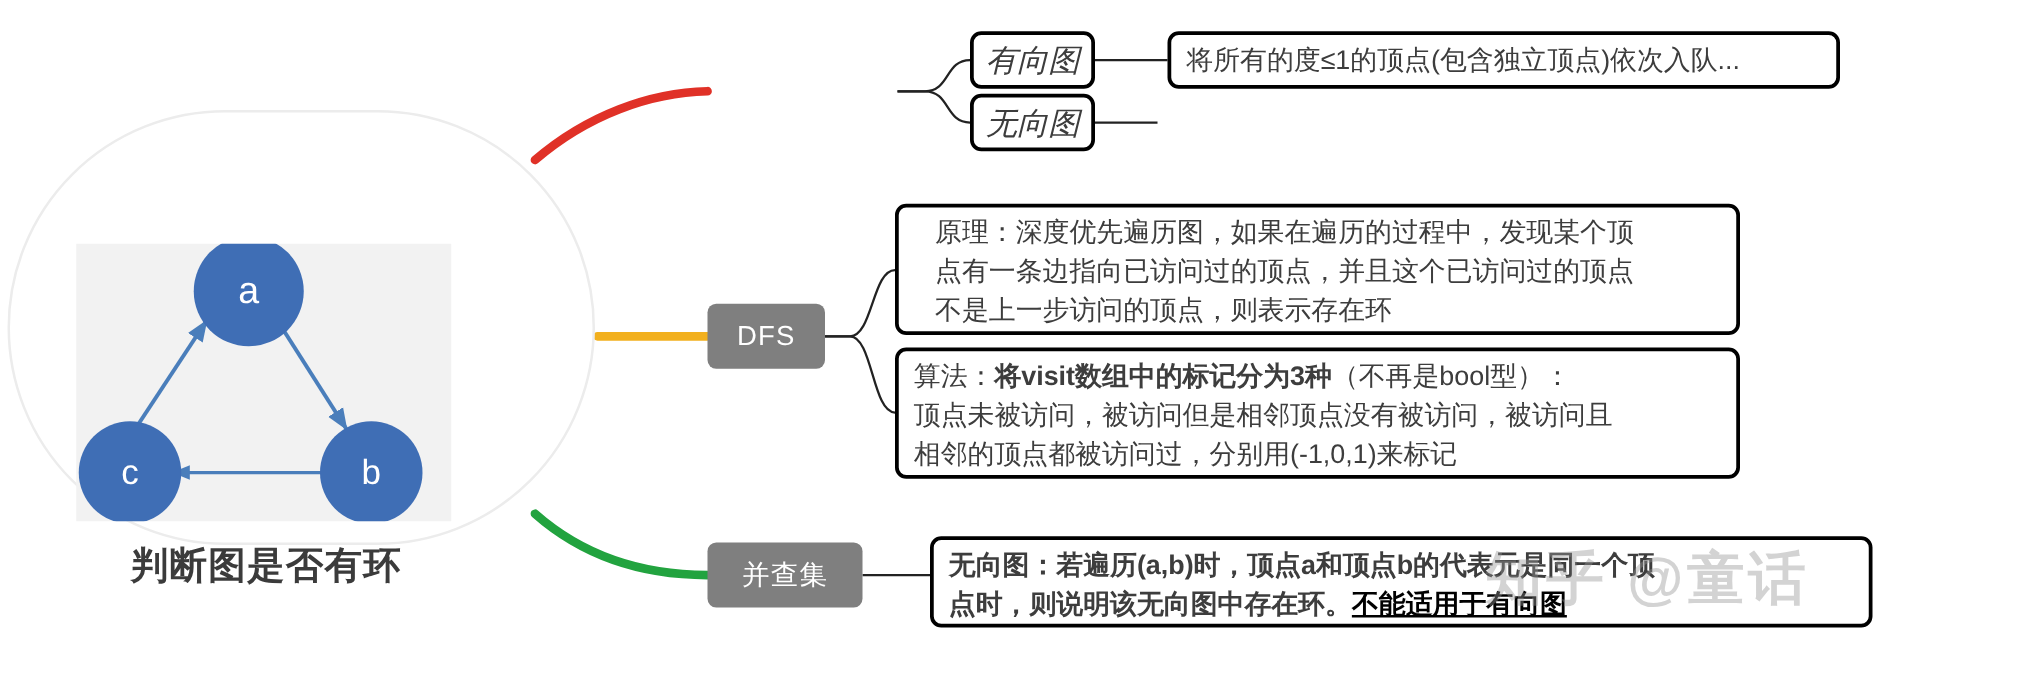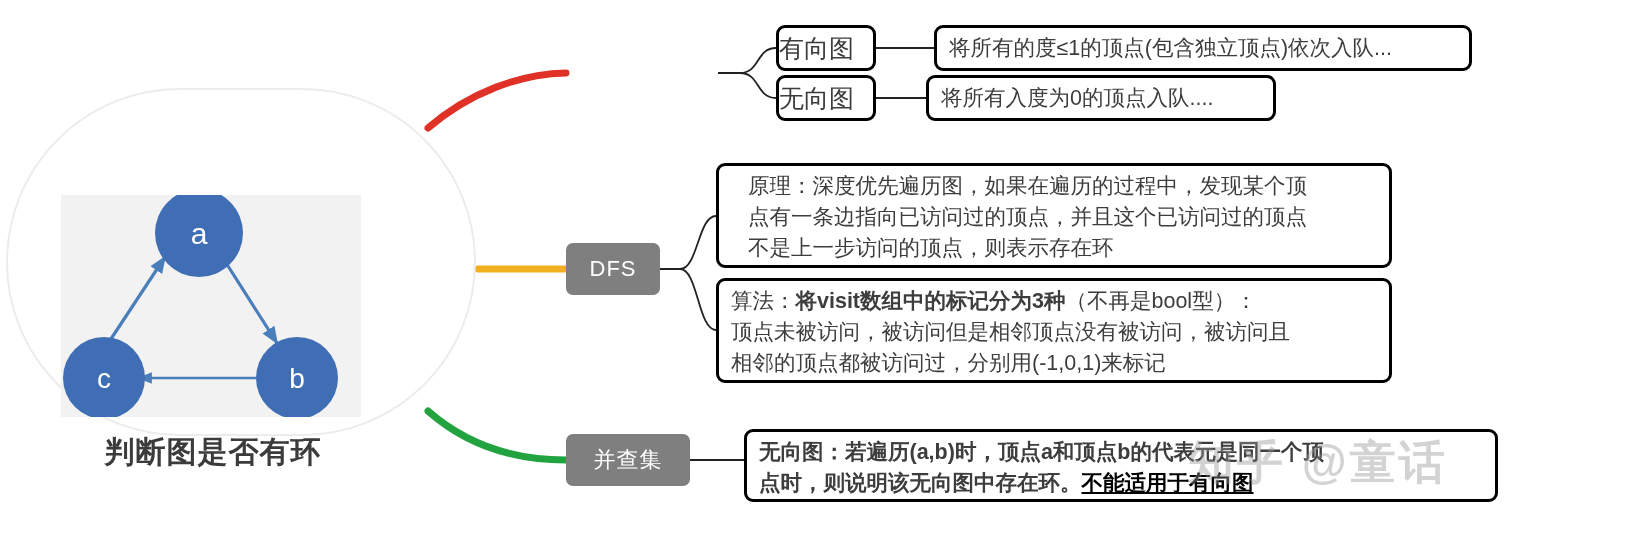--- a/index.html
+++ b/index.html
@@ -78,21 +78,23 @@
     position: absolute;
     background: #ffffff;
     border: 3.5px solid #000000;
     border-radius: 9px;
     box-sizing: border-box;
     color: #3d3d3d;
   }
   .obox-center {
     display: flex;
     align-items: center;
+    justify-content: center;
     font-size: 25px;
+    font-style: italic;
   }
   .obox-text {
     padding: 5px 10px 5px 12px;
     font-size: 21.5px;
     line-height: 31px;
     white-space: nowrap;
   }
   .ln { display: block; }
   .bold { font-weight: bold; }
   .orange { color: #000000; font-weight: bold; text-decoration: underline; }
@@ -165,23 +167,20 @@
   <div class="obox obox-center" style="left:776px; top:25px; width:100px; height:46px;">
     <span>有向图</span>
   </div>
   <div class="obox obox-center" style="left:776px; top:75px; width:100px; height:46px;">
     <span>无向图</span>
   </div>
 
   <div class="obox obox-text" style="left:934px; top:25px; width:538px; height:46px; display:flex; align-items:center;">
     <span>将所有的度≤1的顶点(包含独立顶点)依次入队...</span>
   </div>
-  <div class="obox obox-text" style="left:926px; top:75px; width:350px; height:46px; display:flex; align-items:center;">
-    <span>将所有入度为0的顶点入队....</span>
-  </div>
 
   <div class="pill" style="left:566px; top:243px; width:94px; height:52px;">
     <span>DFS</span>
   </div>
 
   <div class="obox obox-text" style="left:716px; top:163px; width:676px; height:105px;padding-left:29px;">
     <span class="ln">原理：深度优先遍历图，如果在遍历的过程中，发现某个顶</span>
     <span class="ln">点有一条边指向已访问过的顶点，并且这个已访问过的顶点</span>
     <span class="ln">不是上一步访问的顶点，则表示存在环</span>
   </div>

